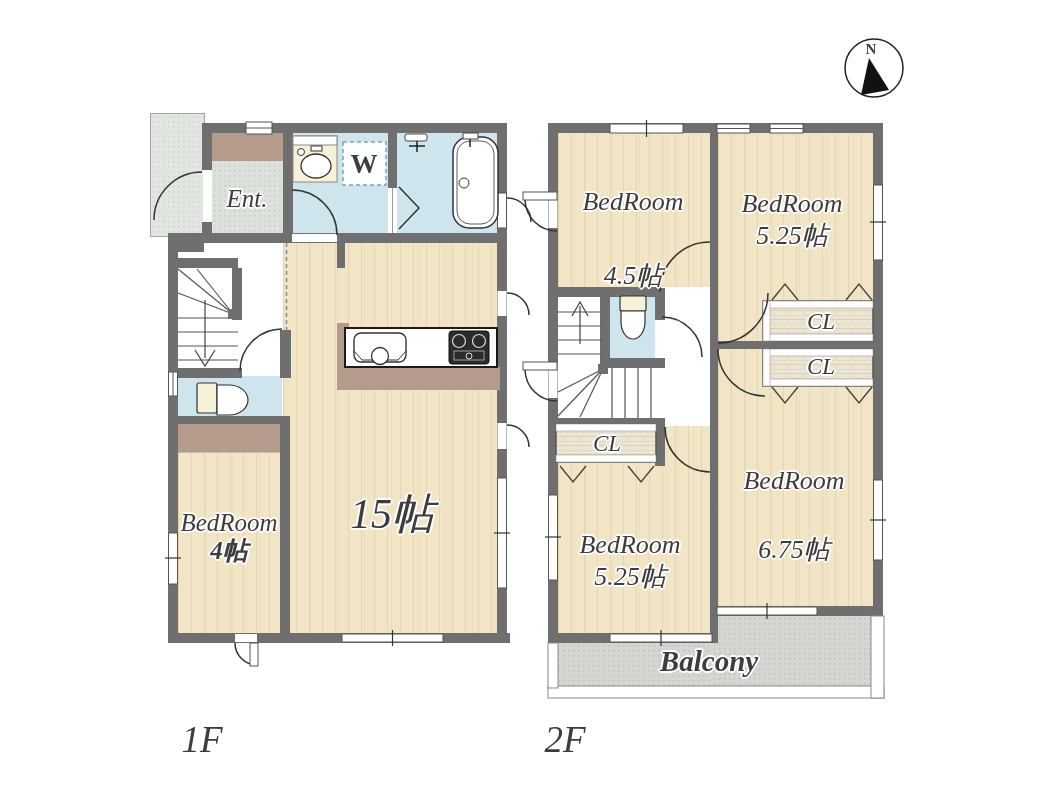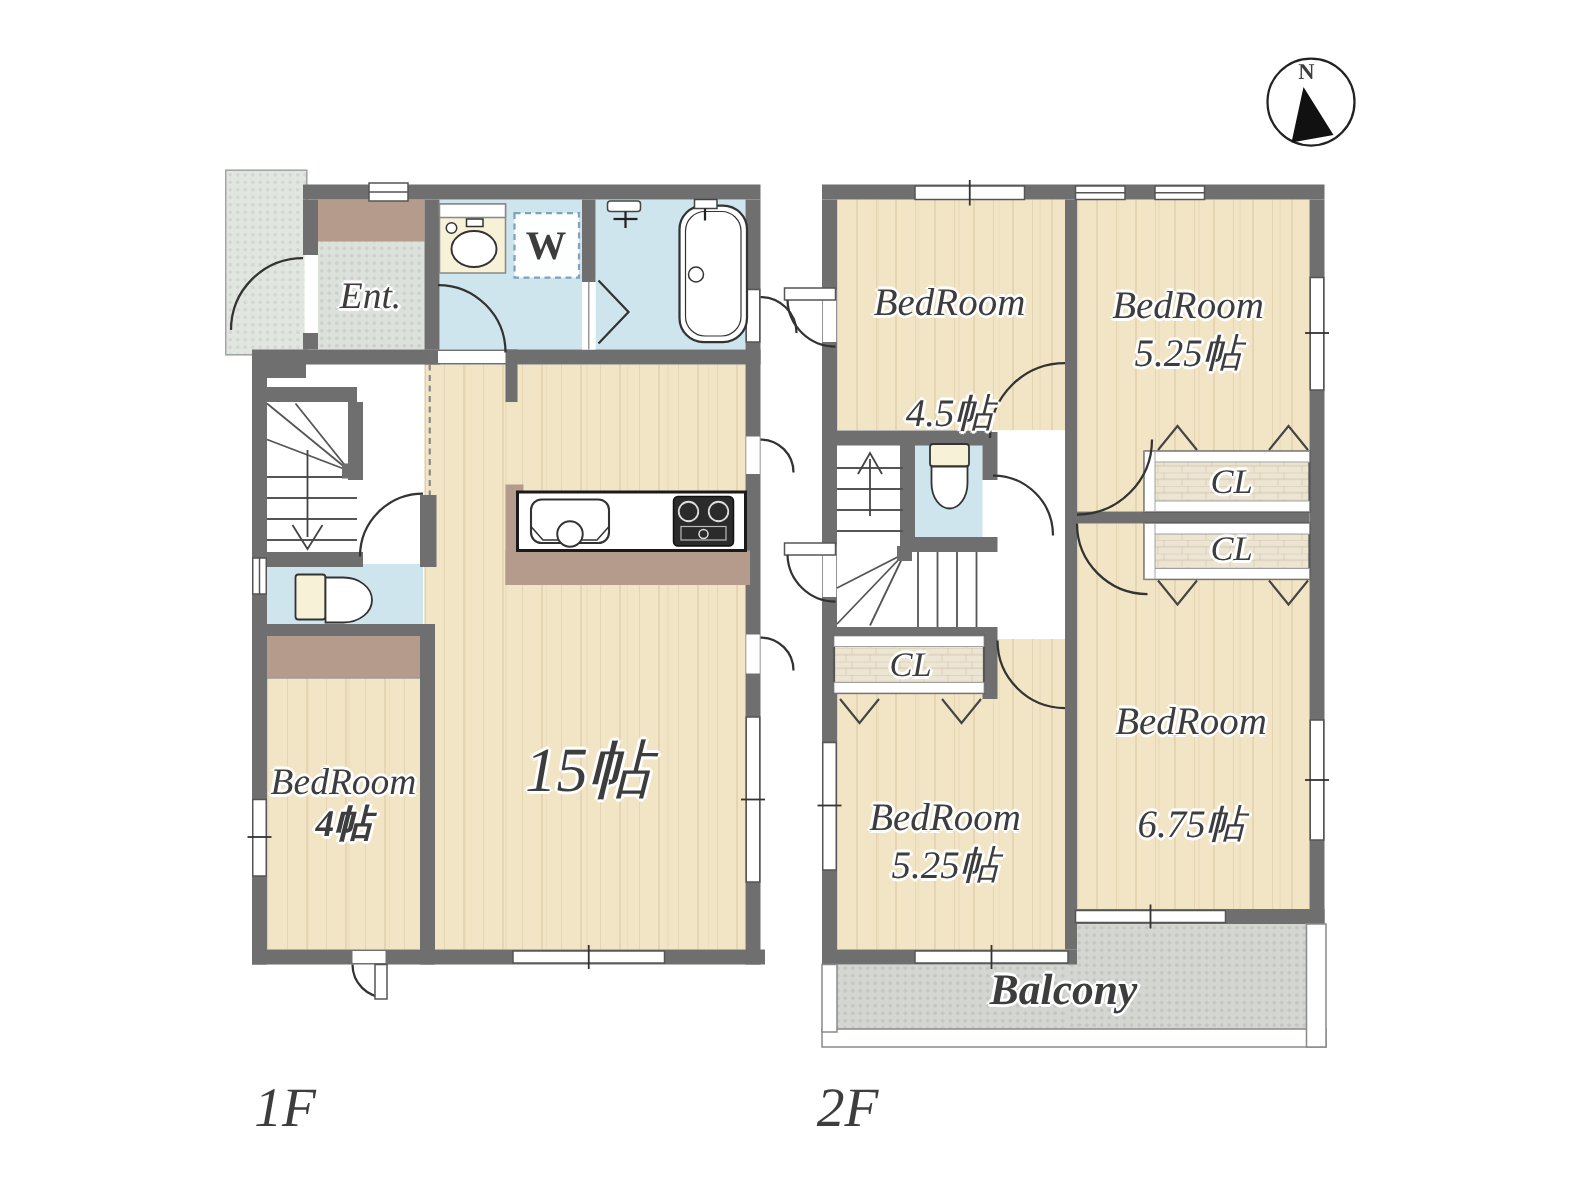--- a/index.html
+++ b/index.html
@@ -287,21 +287,21 @@
     </g>
   </svg>
 
   <div class="lbl fz-n" style="left:871px;top:49px;">N</div>
 
   <div class="lbl fz-ent" style="left:247px;top:198px;">Ent.</div>
   <div class="lbl fz-w up" style="left:364px;top:164px;">W</div>
   <div class="lbl fz-ldk" style="left:392px;top:514px;">15帖</div>
   <div class="lbl fz-bed1" style="left:229px;top:522px;">BedRoom</div>
   <div class="lbl fz-bed1" style="left:229px;top:550px;font-weight:bold;">4帖</div>
-  <div class="lbl fz-floor" style="left:190px;top:739px;">1F</div>
+  <div class="lbl fz-floor" style="left:202px;top:739px;">1F</div>
 
   <div class="lbl fz-bed" style="left:633px;top:202px;">BedRoom</div>
   <div class="lbl fz-bed" style="left:633px;top:232px;margin-top:44px;">4.5帖</div>
   <div class="lbl fz-bed" style="left:792px;top:204px;">BedRoom</div>
   <div class="lbl fz-bed" style="left:792px;top:236px;">5.25帖</div>
   <div class="lbl fz-cl" style="left:821px;top:321px;">CL</div>
   <div class="lbl fz-cl" style="left:821px;top:366px;">CL</div>
   <div class="lbl fz-cl" style="left:607px;top:443px;">CL</div>
   <div class="lbl fz-bed" style="left:630px;top:545px;">BedRoom</div>
   <div class="lbl fz-bed" style="left:630px;top:577px;">5.25帖</div>

